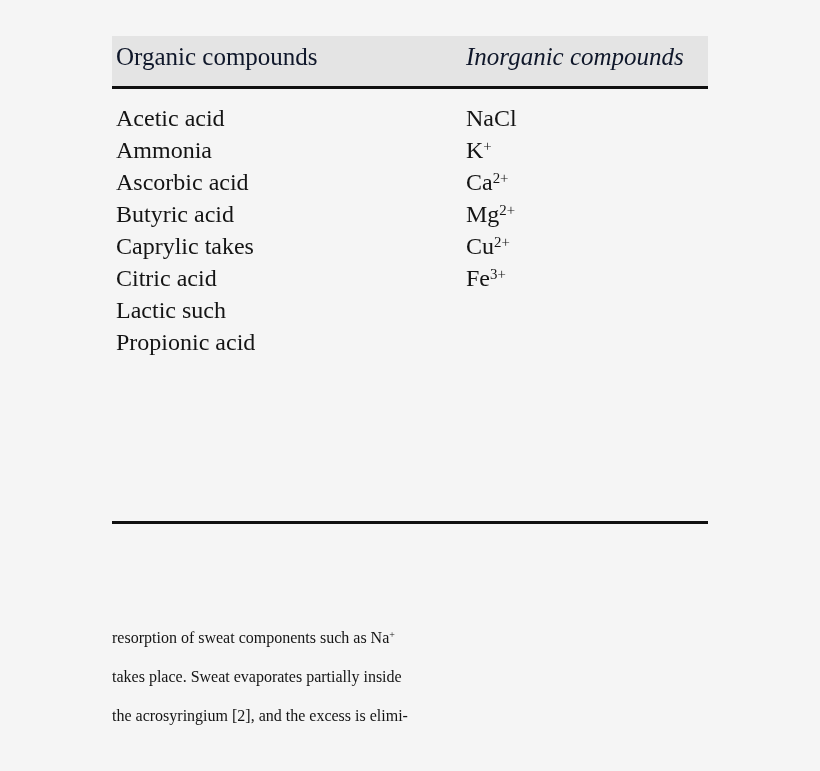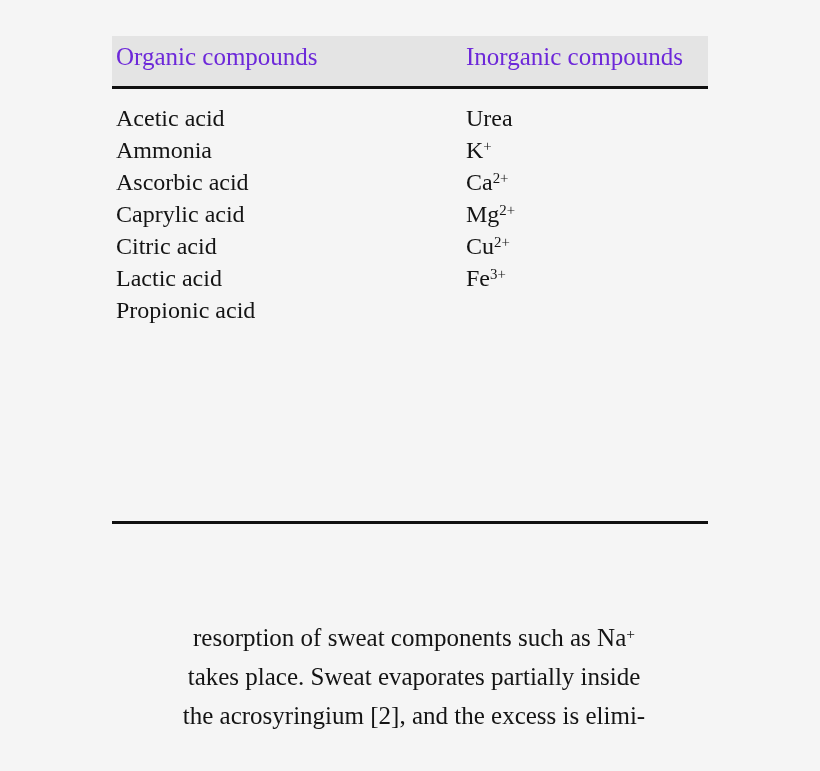--- a/index.html
+++ b/index.html
@@ -36,24 +36,24 @@
     height: 50px;
     position: relative;
   }
 
   .table-header .th {
     position: absolute;
     top: 4px;
     font-size: 25px;
     line-height: 34px;
     white-space: nowrap;
-    color: #6d28d9;
+    color: #0f172a;
   }
   .th-organic   { left: 4px; }
-  .th-inorganic { left: 354px; }
+  .th-inorganic { left: 354px; font-style: italic; }
 
   .rule-top {
     height: 3px;
     background: #101010;
     width: 100%;
   }
 
   .table-body {
     position: relative;
     height: 380px;
@@ -91,25 +91,24 @@
   }
 
   
   .body-text {
     position: absolute;
     left: 112px;
     top: 618px;
     width: 604px;
   }
   .body-line {
-    font-size: 25px;
+    font-size: 16px;
     line-height: 39px;
     white-space: nowrap;
     color: #141414;
-    text-align: center;
   }
   .body-line sup {
     font-size: 0.62em;
     vertical-align: 0.46em;
     line-height: 0;
   }
 </style>
 </head>
 <body>
 
@@ -122,27 +121,28 @@
       <div class="th th-inorganic">Inorganic compounds</div>
     </div>
 
     <div class="rule-top"></div>
 
     <div class="table-body">
       <div class="col col-organic" id="col-organic">
           <div class="cell">Acetic acid</div>
           <div class="cell">Ammonia</div>
           <div class="cell">Ascorbic acid</div>
-          <div class="cell">Caprylic acid</div>
+          <div class="cell">Butyric acid</div>
+          <div class="cell">Caprylic takes</div>
           <div class="cell">Citric acid</div>
-          <div class="cell">Lactic acid</div>
+          <div class="cell">Lactic such</div>
           <div class="cell">Propionic acid</div>
         </div>
       <div class="col col-inorganic" id="col-inorganic">
-          <div class="cell"><span>Urea</span></div>
+          <div class="cell"><span>NaCl</span></div>
           <div class="cell"><span>K</span><sup>+</sup></div>
           <div class="cell"><span>Ca</span><sup>2+</sup></div>
           <div class="cell"><span>Mg</span><sup>2+</sup></div>
           <div class="cell"><span>Cu</span><sup>2+</sup></div>
           <div class="cell"><span>Fe</span><sup>3+</sup></div>
         </div>
 
       <div class="rule-bottom"></div>
     </div>
 

